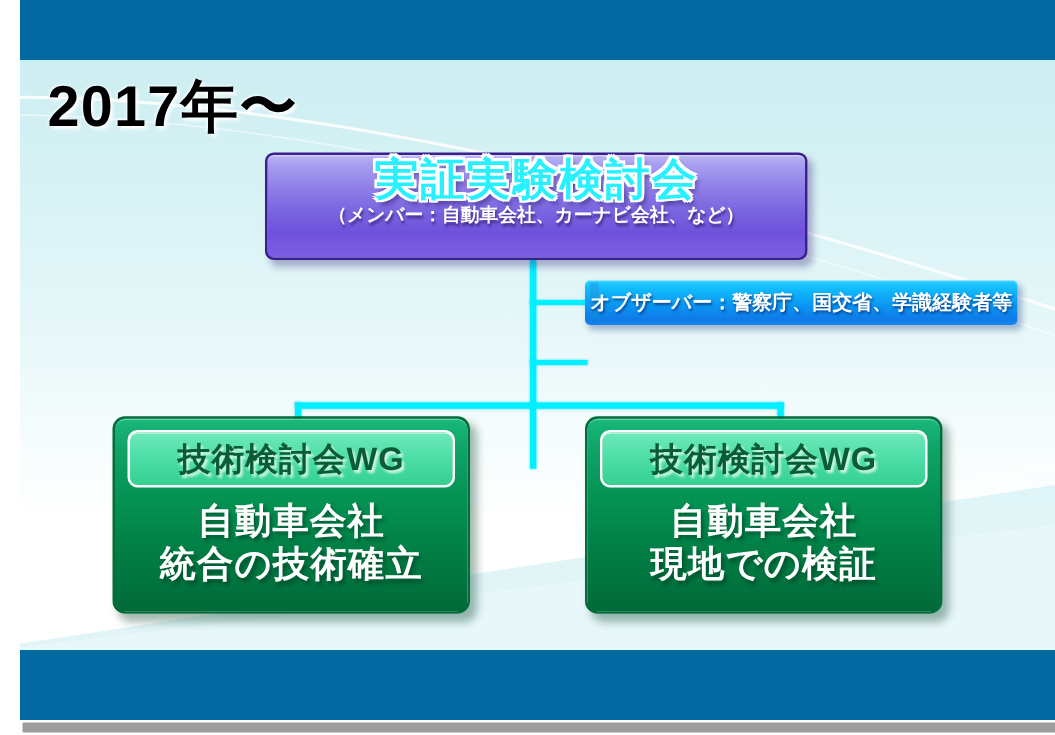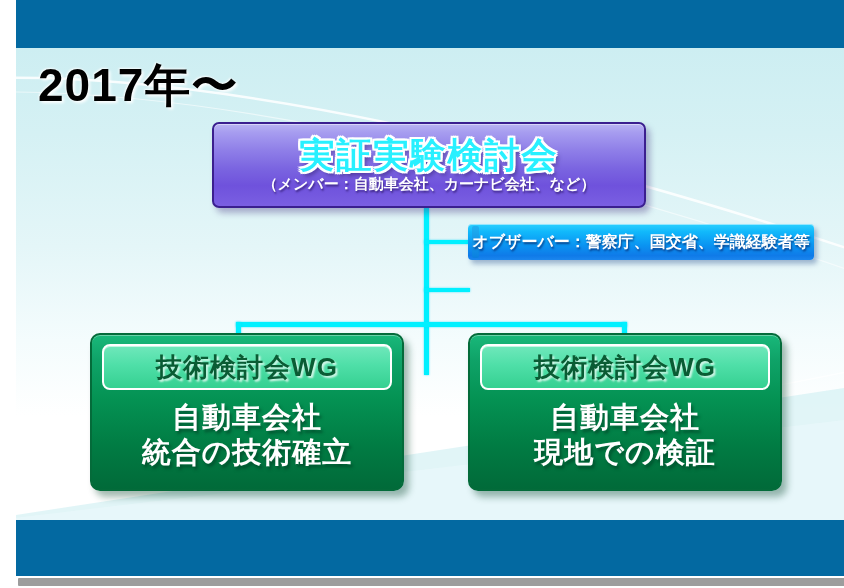--- a/index.html
+++ b/index.html
@@ -82,21 +82,21 @@
         #b9b4f2 0%,
         #a79df0 10%,
         #8f7fe8 32%,
         #7a64e0 55%,
         #6f52dc 75%,
         #7a5fe2 100%);
     box-shadow: 4px 5px 6px rgba(60,40,120,0.35),
                 inset 0 1px 0 rgba(255,255,255,0.45);
     box-sizing: border-box;
     text-align: center;
-    padding-top: 12px;
+    padding-top: 1px;
   }
   #purple-title {
     font-size: 35px;
     font-weight: bold;
     color: #28f0ff;
     line-height: 1.08;
     letter-spacing: 2px;
     text-shadow:
       -2px -2px 0 #ffffff, 2px -2px 0 #ffffff,
       -2px  2px 0 #ffffff, 2px  2px 0 #ffffff,
@@ -148,21 +148,21 @@
     font-size: 16px;
     font-weight: bold;
     color: #ffffff;
     white-space: nowrap;
     text-shadow: 1px 2px 2px rgba(10,40,110,0.75);
   }
 
   
   .green-box {
     position: absolute;
-    width: 314px;
+    width: 286px;
     height: 158px;
     top: 285px;
     border-radius: 10px;
     border: 2px solid #046b3a;
     background:
       linear-gradient(to bottom,
         #19b87a 0%,
         #0fa368 16%,
         #049253 42%,
         #017d44 70%,

